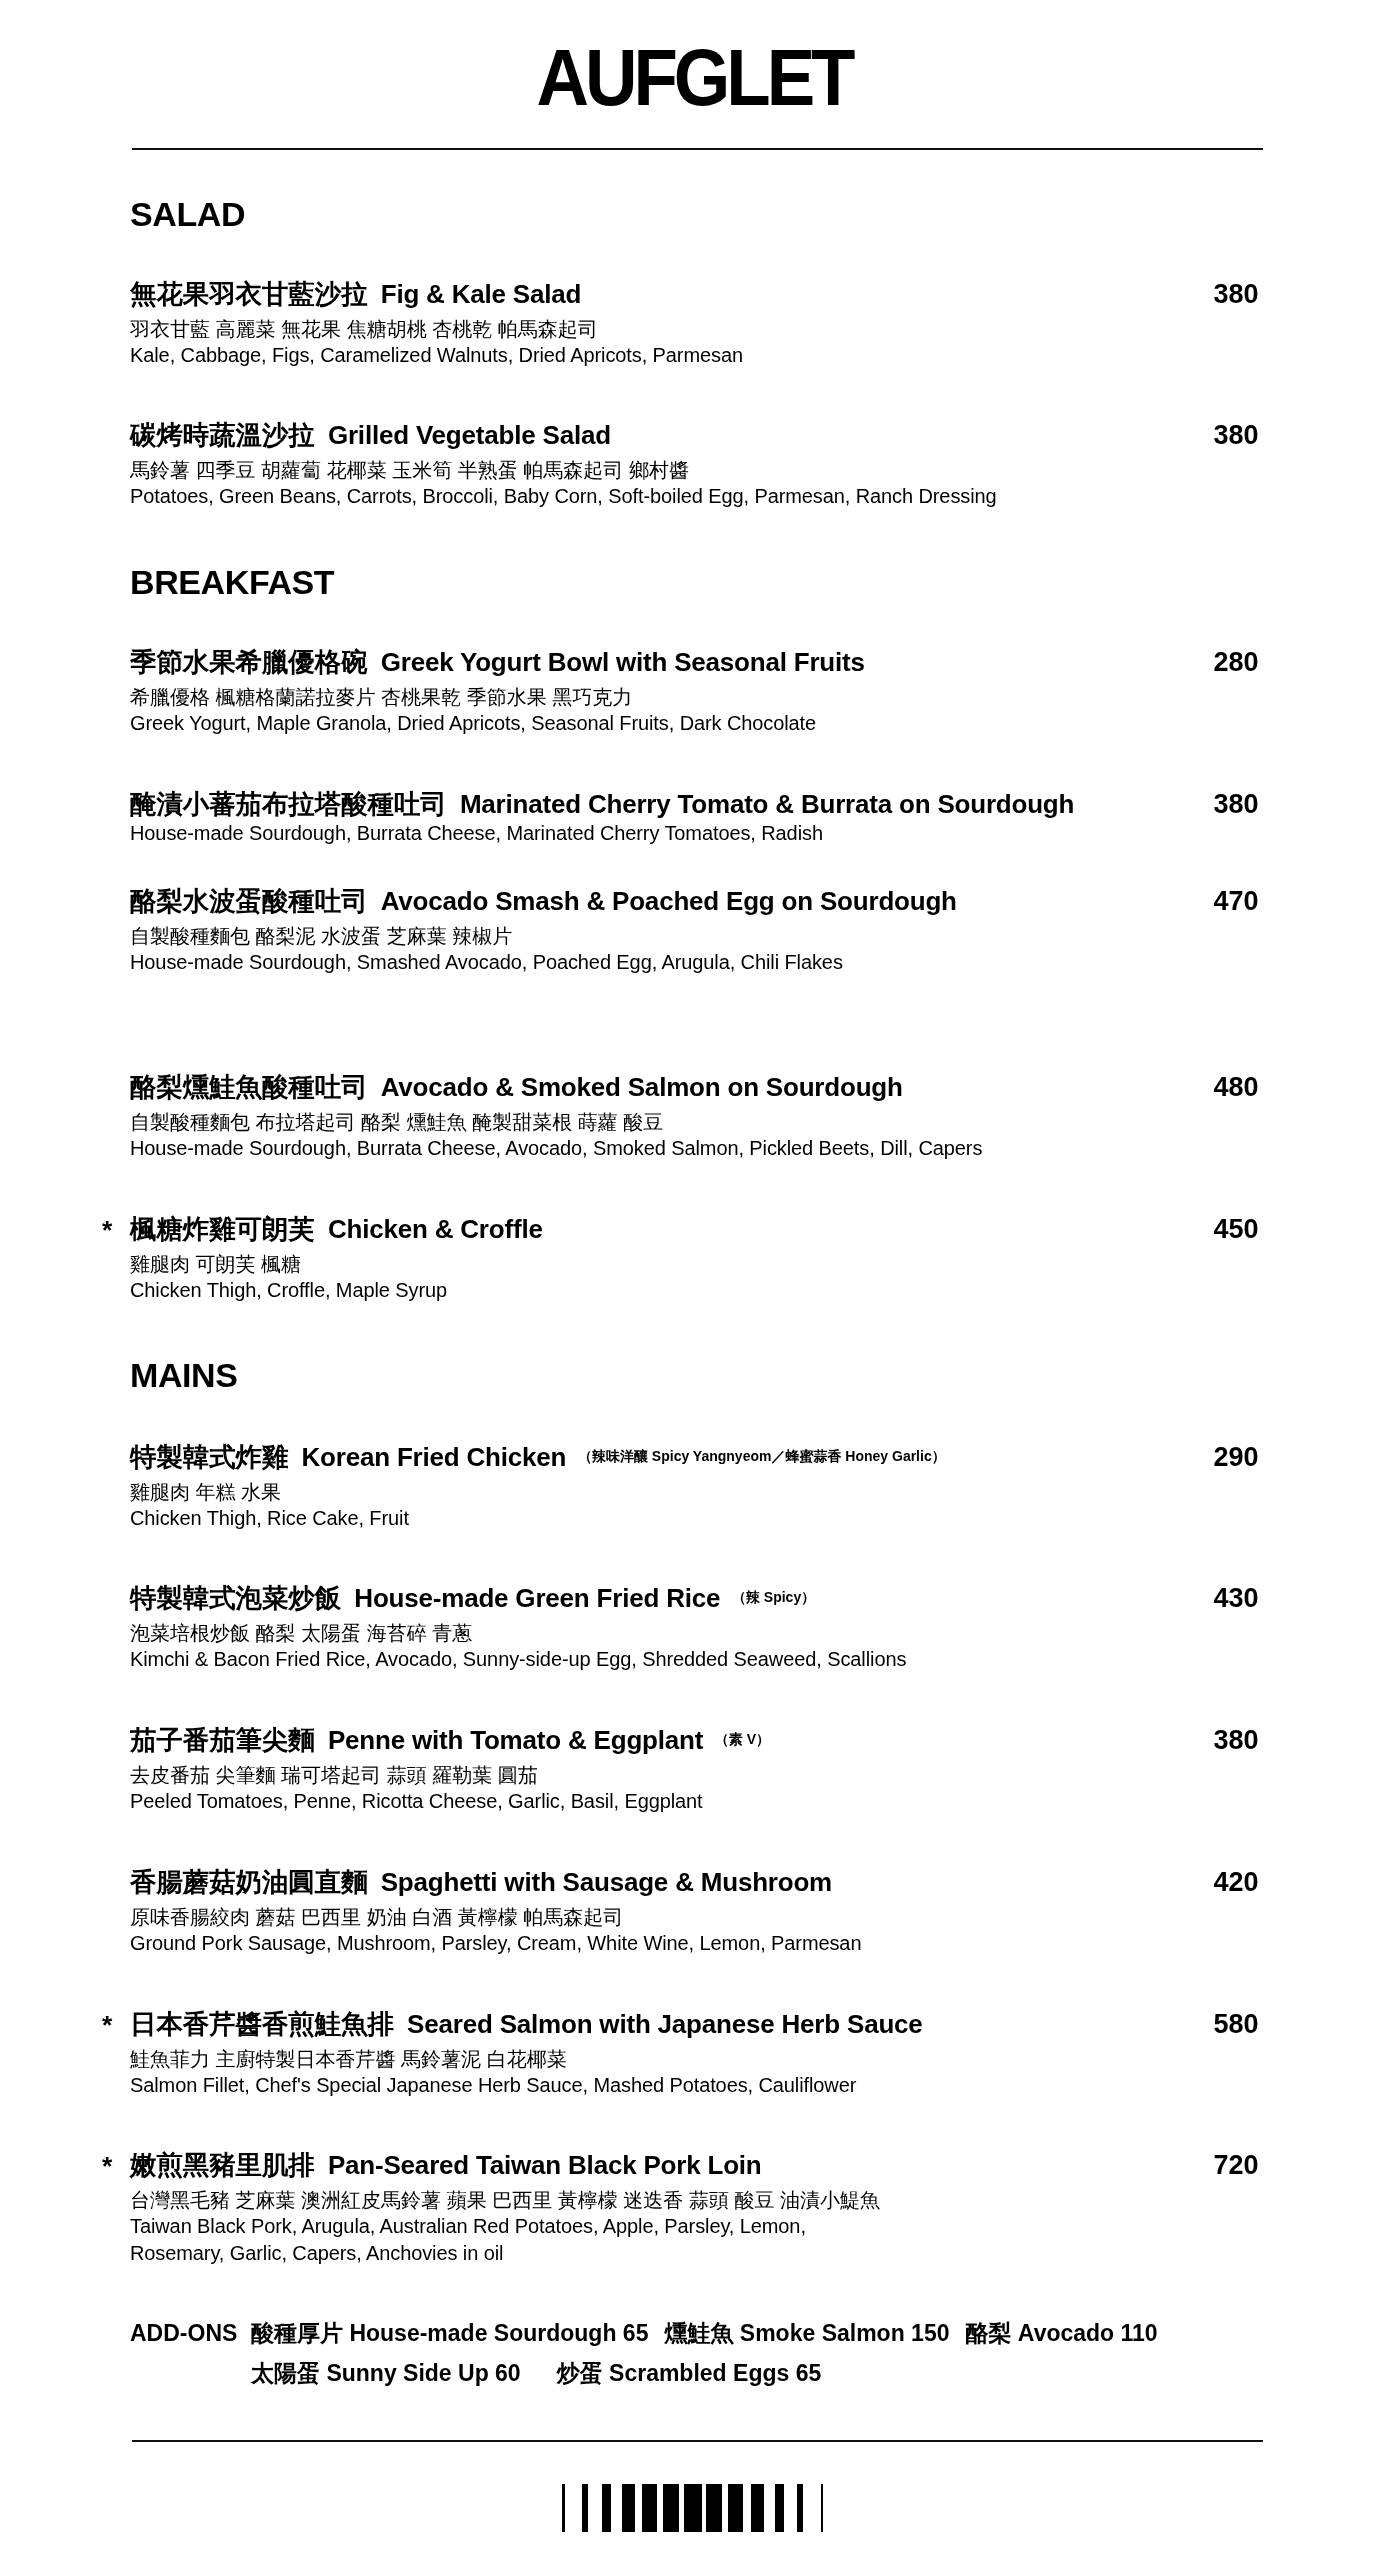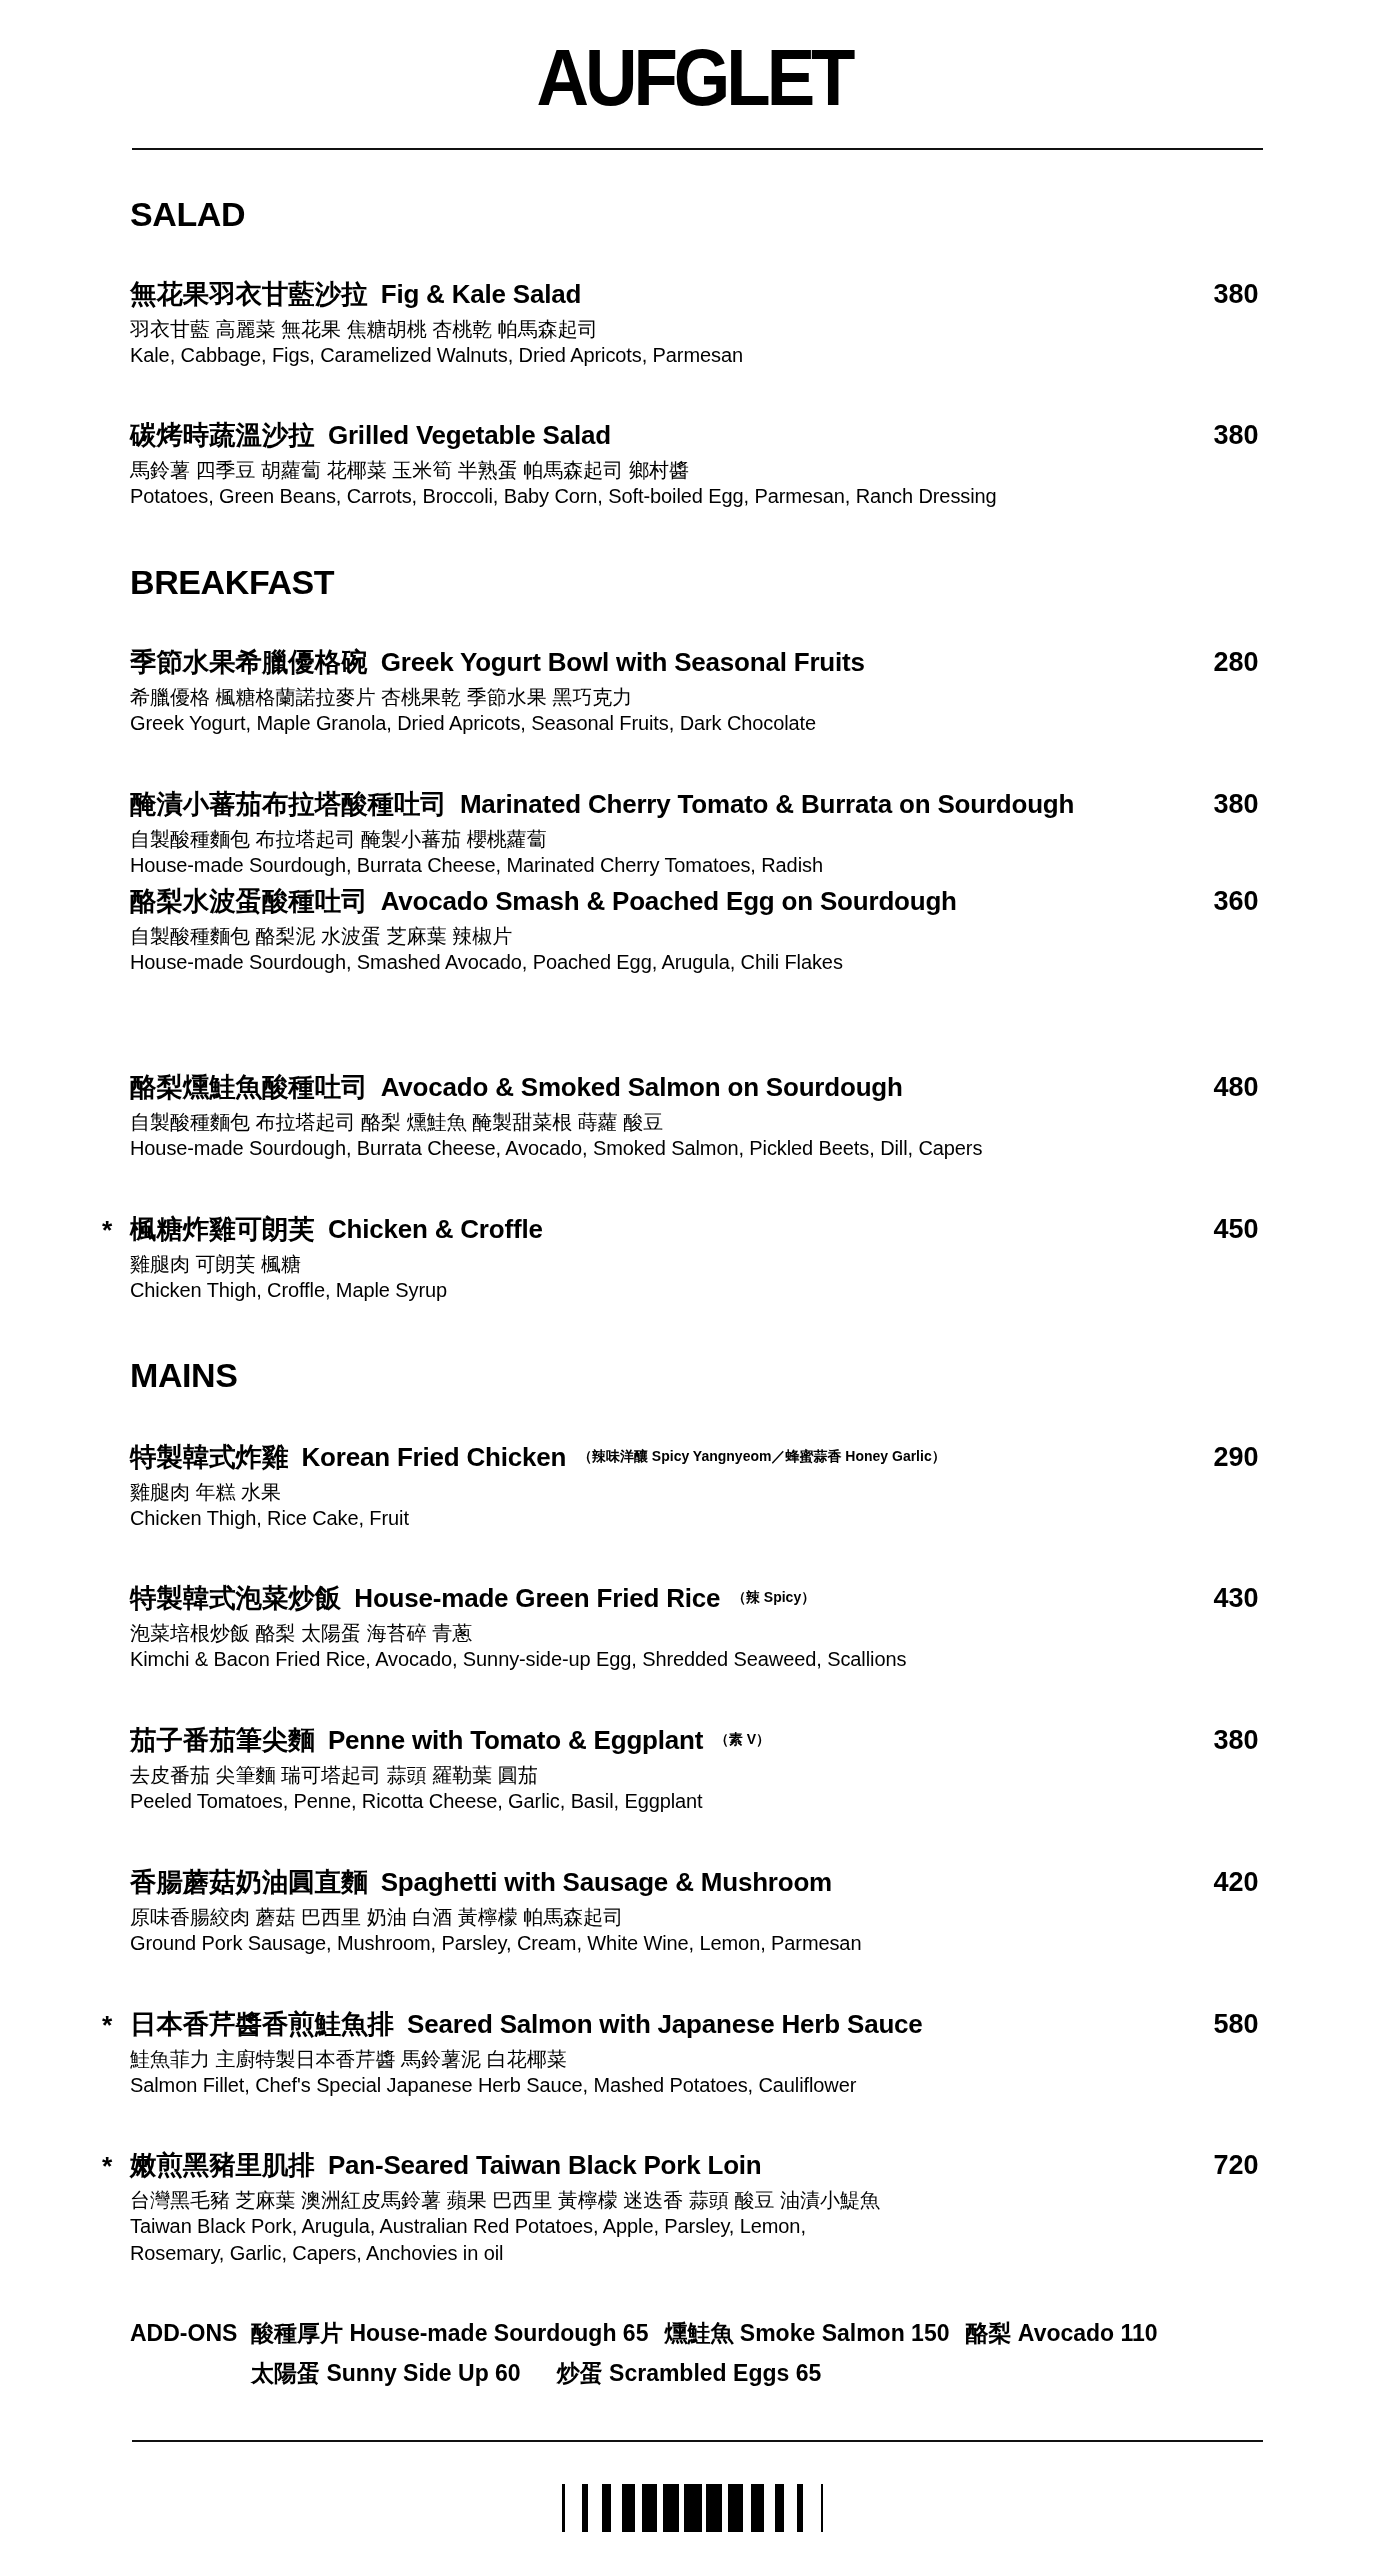--- a/index.html
+++ b/index.html
@@ -79,30 +79,29 @@
   <div class="zh-desc">希臘優格 楓糖格蘭諾拉麥片 杏桃果乾 季節水果 黑巧克力</div>
   <div class="en-desc">Greek Yogurt, Maple Granola, Dried Apricots, Seasonal Fruits, Dark Chocolate</div>
 </div>
 
 <div class="item" style="top:788px">
   <div class="name-row">
     <span class="zh-name">醃漬小蕃茄布拉塔酸種吐司</span>
     <span class="en-name">Marinated Cherry Tomato &amp; Burrata on Sourdough</span>
   </div>
   <span class="price">380</span>
-  <div class="zh-desc">自製酸種麵包 布拉塔起司 醃製小蕃茄 櫻桃蘿蔔</div>
   <div class="en-desc">House-made Sourdough, Burrata Cheese, Marinated Cherry Tomatoes, Radish</div>
 </div>
 
 <div class="item" style="top:885px">
   <div class="name-row">
     <span class="zh-name">酪梨水波蛋酸種吐司</span>
     <span class="en-name">Avocado Smash &amp; Poached Egg on Sourdough</span>
   </div>
-  <span class="price">360</span>
+  <span class="price">470</span>
   <div class="zh-desc">自製酸種麵包 酪梨泥 水波蛋 芝麻葉 辣椒片</div>
   <div class="en-desc">House-made Sourdough, Smashed Avocado, Poached Egg, Arugula, Chili Flakes</div>
 </div>
 
 <div class="item" style="top:1071px">
   <div class="name-row">
     <span class="zh-name">酪梨燻鮭魚酸種吐司</span>
     <span class="en-name">Avocado &amp; Smoked Salmon on Sourdough</span>
   </div>
   <span class="price">480</span>

